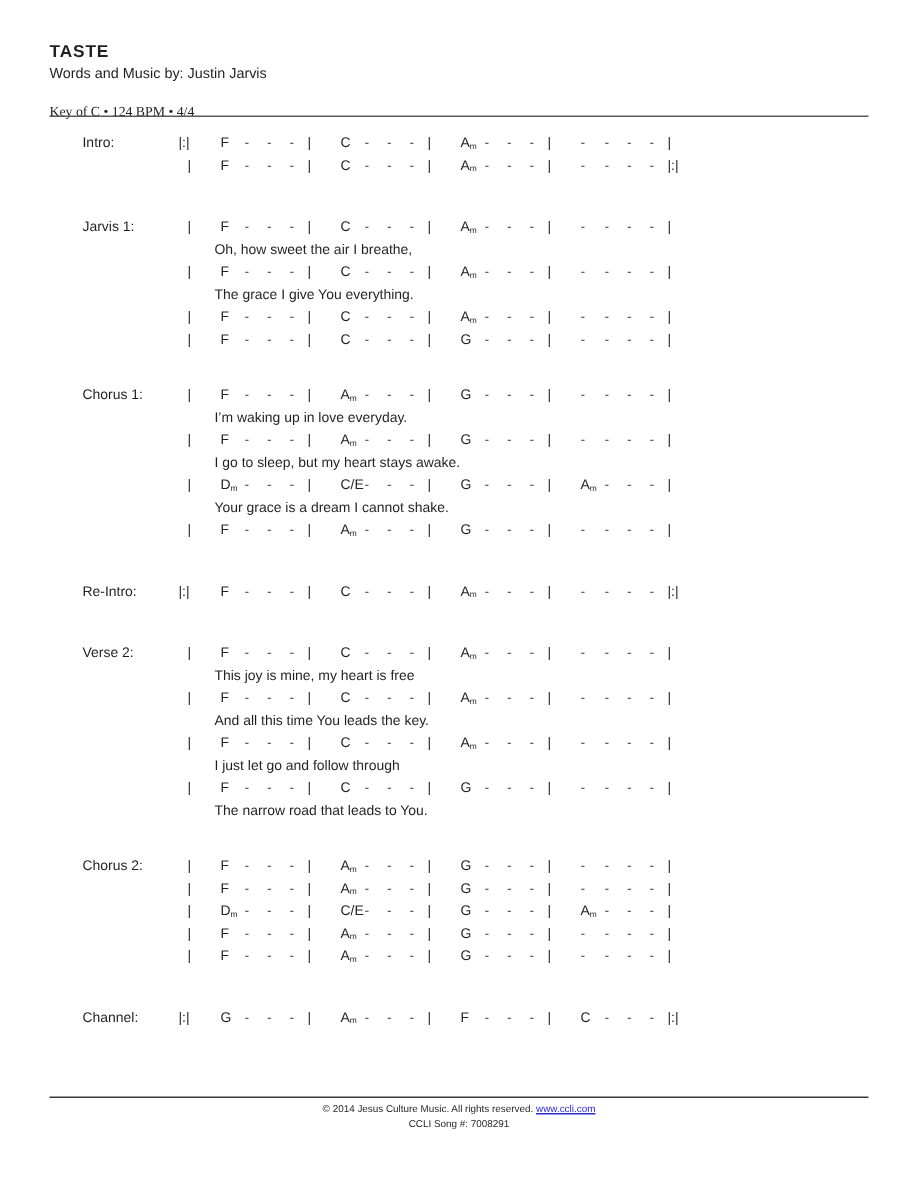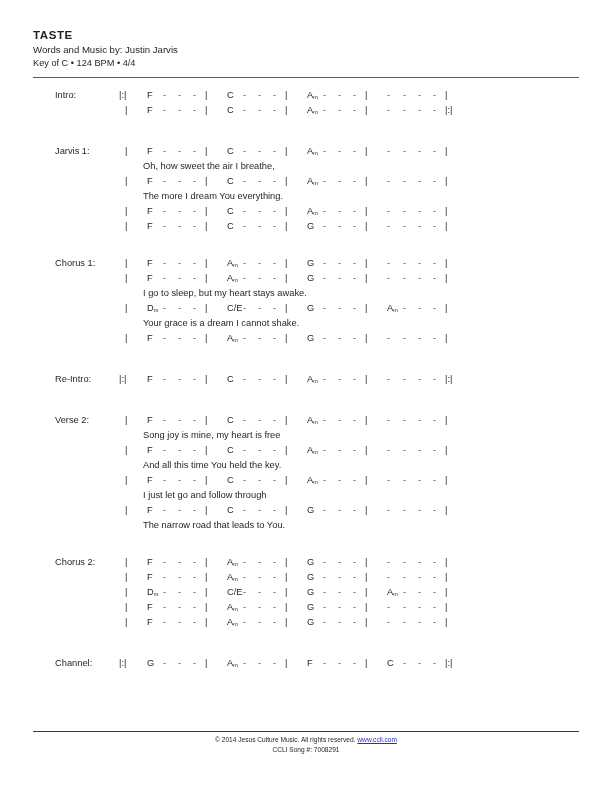--- a/index.html
+++ b/index.html
@@ -40,21 +40,22 @@
   .subtitle {
     font-size: 9.6px;
     line-height: 13px;
     color: #231f20;
     margin-top: 1px;
   }
   .keyline {
     font-size: 9.2px;
     line-height: 12px;
     color: #231f20;
-    margin-top: 1px;
+    margin-top: 12px;
+    font-family: Liberation Serif, serif;
   }
   .header-rule {
     position: absolute;
     left: 33px;
     top: 77px;
     width: 546px;
     height: 1px;
     background: #5a5a5a;
   }
 
@@ -295,21 +296,21 @@
             <span class="tok dash" style="left: 198px;">-</span>
             <span class="tok dash" style="left: 213px;">-</span>
             <span class="tok dash" style="left: 228px;">-</span>
             <span class="tok bar" style="left: 240px;">|</span>
             <span class="tok dash" style="left: 262px;">-</span>
             <span class="tok dash" style="left: 278px;">-</span>
             <span class="tok dash" style="left: 293px;">-</span>
             <span class="tok dash" style="left: 308px;">-</span>
             <span class="tok bar" style="left: 320px;">|</span>
           </div>
-          <div class="lyricline">The more I dream You everything.</div>
+          <div class="lyricline">The grace I give You everything.</div>
           <div class="chordline">
             <span class="tok bar" style="left: 0px;">|</span>
             <span class="tok " style="left: 22px;">F</span>
             <span class="tok dash" style="left: 38px;">-</span>
             <span class="tok dash" style="left: 53px;">-</span>
             <span class="tok dash" style="left: 68px;">-</span>
             <span class="tok bar" style="left: 80px;">|</span>
             <span class="tok " style="left: 102px;">C</span>
             <span class="tok dash" style="left: 118px;">-</span>
             <span class="tok dash" style="left: 133px;">-</span>
@@ -371,20 +372,21 @@
             <span class="tok dash" style="left: 198px;">-</span>
             <span class="tok dash" style="left: 213px;">-</span>
             <span class="tok dash" style="left: 228px;">-</span>
             <span class="tok bar" style="left: 240px;">|</span>
             <span class="tok dash" style="left: 262px;">-</span>
             <span class="tok dash" style="left: 278px;">-</span>
             <span class="tok dash" style="left: 293px;">-</span>
             <span class="tok dash" style="left: 308px;">-</span>
             <span class="tok bar" style="left: 320px;">|</span>
           </div>
+          <div class="lyricline">I’m waking up in love everyday.</div>
           <div class="chordline">
             <span class="tok bar" style="left: 0px;">|</span>
             <span class="tok " style="left: 22px;">F</span>
             <span class="tok dash" style="left: 38px;">-</span>
             <span class="tok dash" style="left: 53px;">-</span>
             <span class="tok dash" style="left: 68px;">-</span>
             <span class="tok bar" style="left: 80px;">|</span>
             <span class="tok " style="left: 102px;">A<sub>m</sub></span>
             <span class="tok dash" style="left: 118px;">-</span>
             <span class="tok dash" style="left: 133px;">-</span>
@@ -500,45 +502,45 @@
             <span class="tok dash" style="left: 198px;">-</span>
             <span class="tok dash" style="left: 213px;">-</span>
             <span class="tok dash" style="left: 228px;">-</span>
             <span class="tok bar" style="left: 240px;">|</span>
             <span class="tok dash" style="left: 262px;">-</span>
             <span class="tok dash" style="left: 278px;">-</span>
             <span class="tok dash" style="left: 293px;">-</span>
             <span class="tok dash" style="left: 308px;">-</span>
             <span class="tok bar" style="left: 320px;">|</span>
           </div>
-          <div class="lyricline">Song joy is mine, my heart is free</div>
-          <div class="chordline">
-            <span class="tok bar" style="left: 0px;">|</span>
-            <span class="tok " style="left: 22px;">F</span>
-            <span class="tok dash" style="left: 38px;">-</span>
-            <span class="tok dash" style="left: 53px;">-</span>
-            <span class="tok dash" style="left: 68px;">-</span>
-            <span class="tok bar" style="left: 80px;">|</span>
-            <span class="tok " style="left: 102px;">C</span>
-            <span class="tok dash" style="left: 118px;">-</span>
-            <span class="tok dash" style="left: 133px;">-</span>
-            <span class="tok dash" style="left: 148px;">-</span>
-            <span class="tok bar" style="left: 160px;">|</span>
-            <span class="tok " style="left: 182px;">A<sub>m</sub></span>
-            <span class="tok dash" style="left: 198px;">-</span>
-            <span class="tok dash" style="left: 213px;">-</span>
-            <span class="tok dash" style="left: 228px;">-</span>
-            <span class="tok bar" style="left: 240px;">|</span>
-            <span class="tok dash" style="left: 262px;">-</span>
-            <span class="tok dash" style="left: 278px;">-</span>
-            <span class="tok dash" style="left: 293px;">-</span>
-            <span class="tok dash" style="left: 308px;">-</span>
-            <span class="tok bar" style="left: 320px;">|</span>
-          </div>
-          <div class="lyricline">And all this time You held the key.</div>
+          <div class="lyricline">This joy is mine, my heart is free</div>
+          <div class="chordline">
+            <span class="tok bar" style="left: 0px;">|</span>
+            <span class="tok " style="left: 22px;">F</span>
+            <span class="tok dash" style="left: 38px;">-</span>
+            <span class="tok dash" style="left: 53px;">-</span>
+            <span class="tok dash" style="left: 68px;">-</span>
+            <span class="tok bar" style="left: 80px;">|</span>
+            <span class="tok " style="left: 102px;">C</span>
+            <span class="tok dash" style="left: 118px;">-</span>
+            <span class="tok dash" style="left: 133px;">-</span>
+            <span class="tok dash" style="left: 148px;">-</span>
+            <span class="tok bar" style="left: 160px;">|</span>
+            <span class="tok " style="left: 182px;">A<sub>m</sub></span>
+            <span class="tok dash" style="left: 198px;">-</span>
+            <span class="tok dash" style="left: 213px;">-</span>
+            <span class="tok dash" style="left: 228px;">-</span>
+            <span class="tok bar" style="left: 240px;">|</span>
+            <span class="tok dash" style="left: 262px;">-</span>
+            <span class="tok dash" style="left: 278px;">-</span>
+            <span class="tok dash" style="left: 293px;">-</span>
+            <span class="tok dash" style="left: 308px;">-</span>
+            <span class="tok bar" style="left: 320px;">|</span>
+          </div>
+          <div class="lyricline">And all this time You leads the key.</div>
           <div class="chordline">
             <span class="tok bar" style="left: 0px;">|</span>
             <span class="tok " style="left: 22px;">F</span>
             <span class="tok dash" style="left: 38px;">-</span>
             <span class="tok dash" style="left: 53px;">-</span>
             <span class="tok dash" style="left: 68px;">-</span>
             <span class="tok bar" style="left: 80px;">|</span>
             <span class="tok " style="left: 102px;">C</span>
             <span class="tok dash" style="left: 118px;">-</span>
             <span class="tok dash" style="left: 133px;">-</span>

